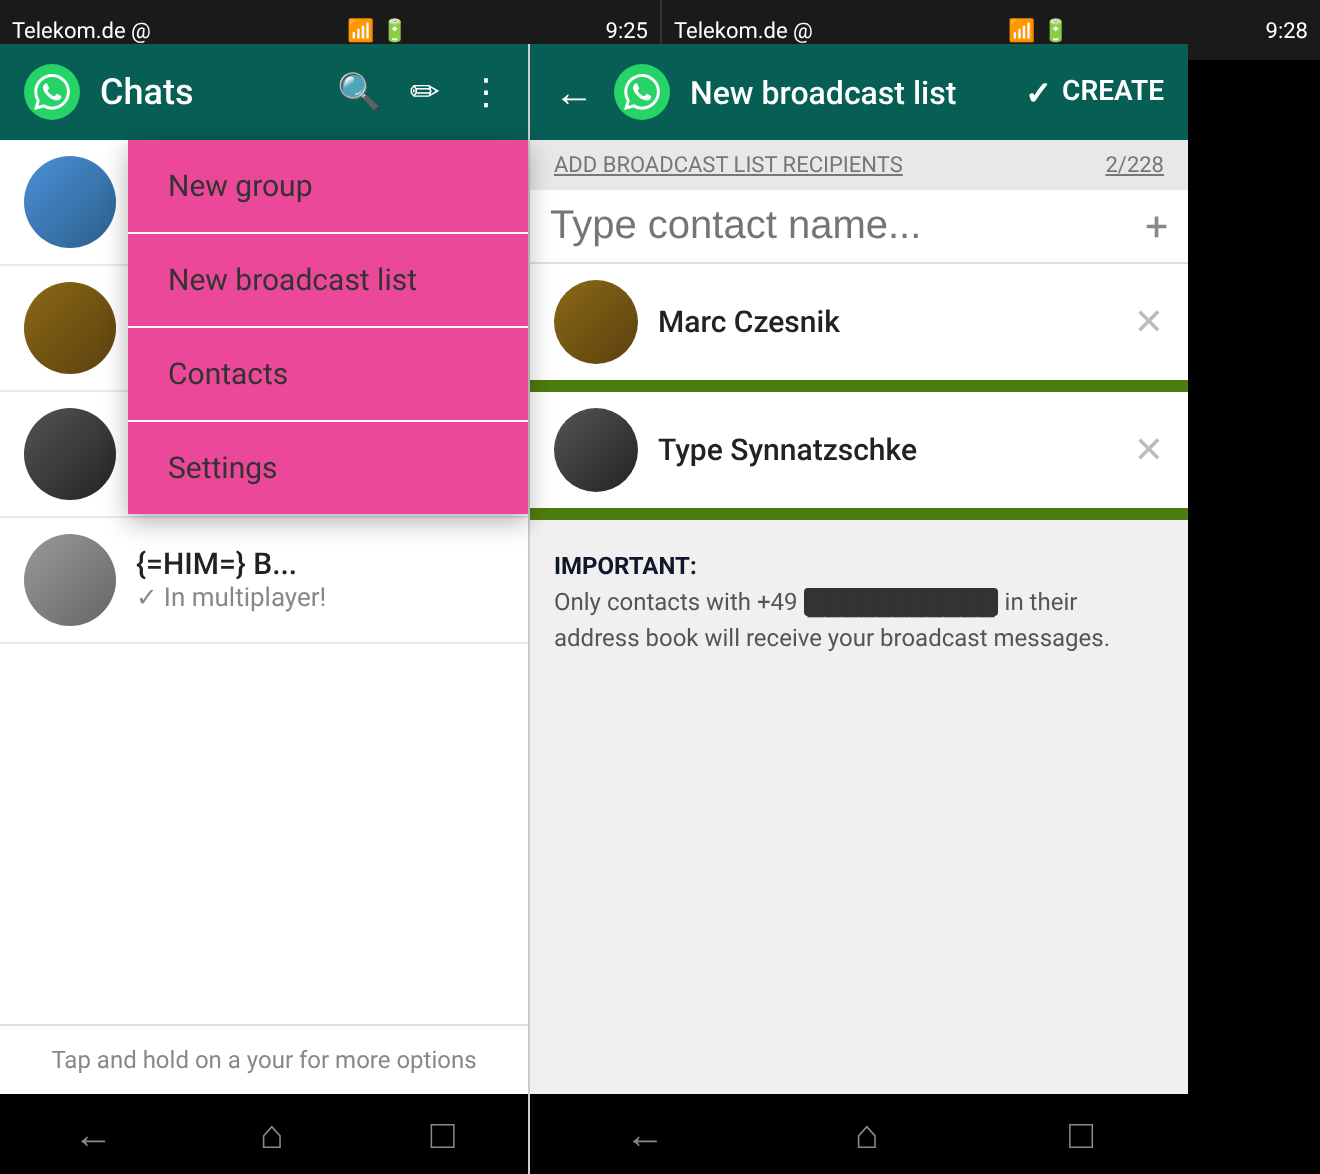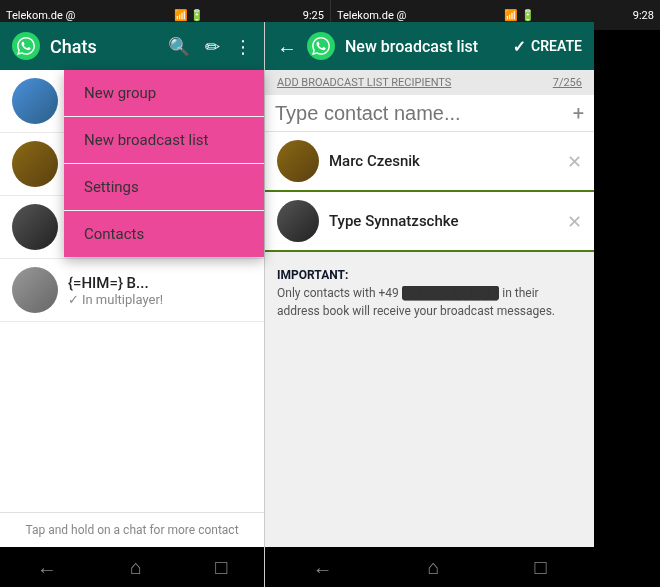--- a/index.html
+++ b/index.html
@@ -278,21 +278,21 @@
       font-size: 20px;
       cursor: pointer;
     }
 
     
     .recipient-item {
       display: flex;
       align-items: center;
       padding: 8px 12px;
       background: #fff;
-      border-bottom: 2px solid #4d7c0f;
+      border-bottom: 6px solid #4d7c0f;
       gap: 10px;
       justify-content: space-between;
     }
     .recipient-avatar {
       width: 42px;
       height: 42px;
       border-radius: 50%;
       background: #ccc;
       overflow: hidden;
     }
@@ -401,26 +401,26 @@
           <div class="chat-preview">
             <span style="color:#888">✓</span> In multiplayer!
           </div>
         </div>
       </div>
     </div>
 
     <div class="dropdown-menu">
       <div class="dropdown-item">New group</div>
       <div class="dropdown-item">New broadcast list</div>
+      <div class="dropdown-item">Contacts</div>
       <div class="dropdown-item">Settings</div>
-      <div class="dropdown-item">Contacts</div>
     </div>
 
     <div class="bottom-hint">
-      <span>Tap and hold on a chat for more contact</span>
+      <span>Tap and hold on a your for more options</span>
     </div>
 
     <div class="nav-bar">
       <span class="nav-icon">←</span>
       <span class="nav-icon">⌂</span>
       <span class="nav-icon">□</span>
     </div>
   </div>
 
   <div class="right-panel">
@@ -434,21 +434,21 @@
       </div>
       <span class="broadcast-title">New broadcast list</span>
       <div class="create-btn">
         <span class="create-check">✓</span>
         <span>CREATE</span>
       </div>
     </div>
 
     <div class="recipients-label">
       <span>ADD BROADCAST LIST RECIPIENTS</span>
-      <span class="recipients-count">7/256</span>
+      <span class="recipients-count">2/228</span>
     </div>
 
     <div class="search-container">
       <input class="search-input" type="text" placeholder="Type contact name..." style="">
       <span class="add-icon">+</span>
     </div>
 
     <div class="recipient-item">
       <div class="recipient-avatar" style="background: linear-gradient(135deg, #8b6914, #5a4010);"></div>
       <span class="recipient-name">Marc Czesnik</span>

